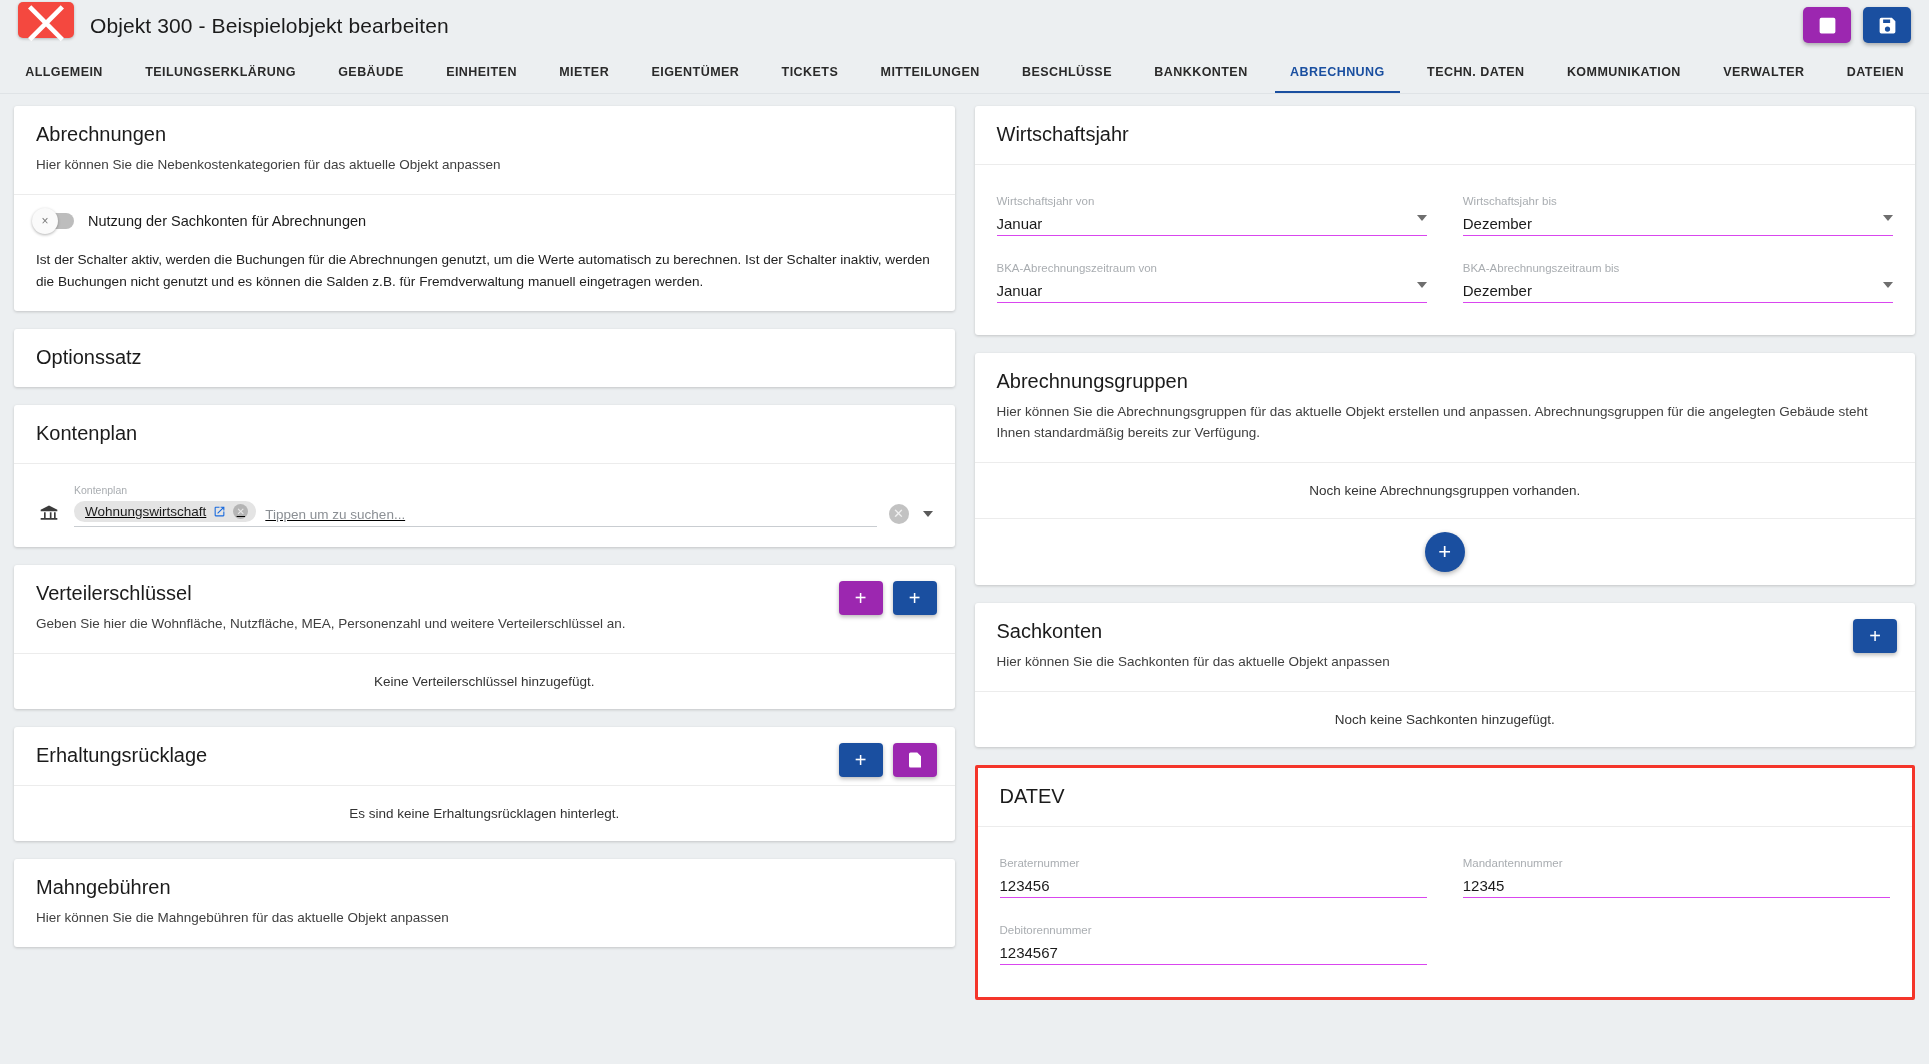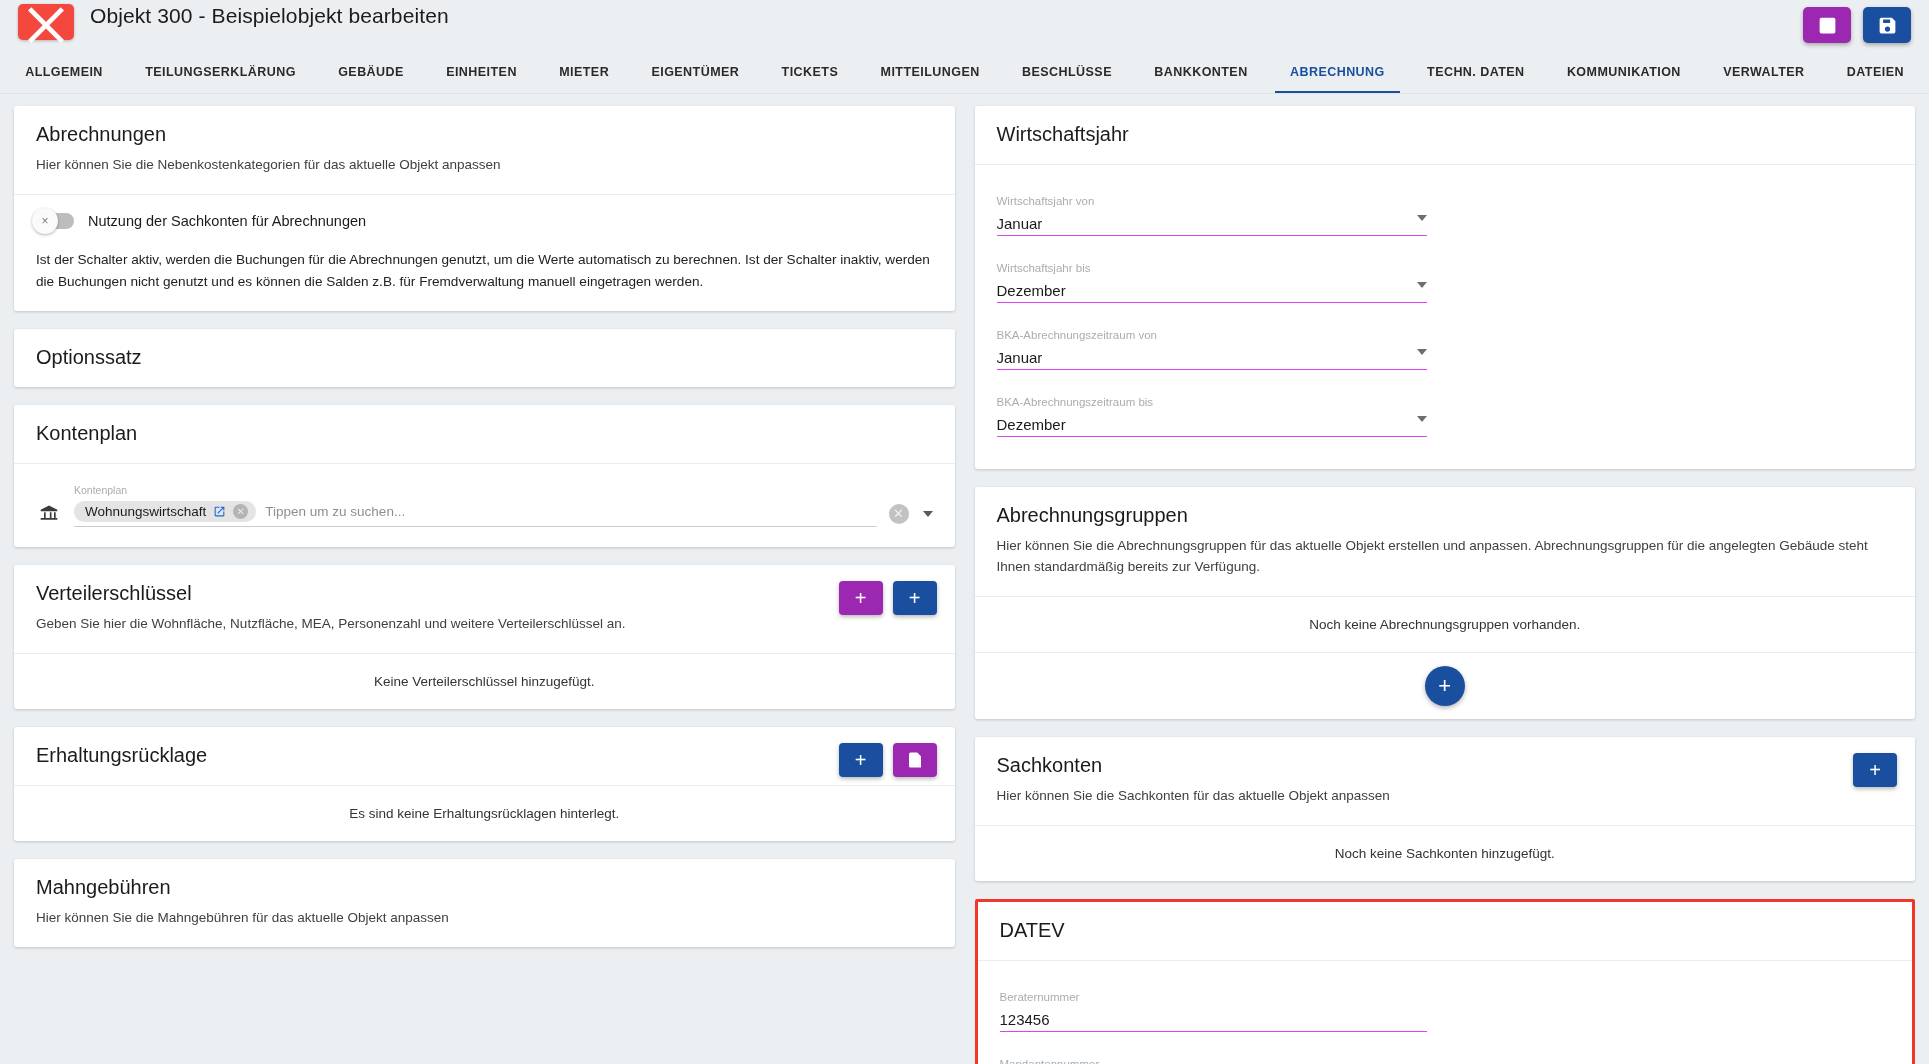--- a/index.html
+++ b/index.html
@@ -6,22 +6,22 @@
   html, body {
     width: 1929px; height: 1064px;
     font-family: "Liberation Sans", sans-serif;
     background: #eceff1;
     overflow: hidden;
   }
   body { position: relative; }
 
   
   .titlebar {
-    height: 50px; display: flex; align-items: flex-start;
-    background: #eceff1; padding: 4px 18px; position: relative;
+    height: 50px; display: flex; align-items: flex-end;
+    background: #eceff1; padding: 12px 18px; position: relative;
   }
   .close-btn {
     width: 56px; height: 36px; border-radius: 5px;
     background: #f4483f; color: #fff; border: none;
     display: flex; align-items: center; justify-content: center;
     font-size: 19px; line-height: 1; cursor: pointer;
     box-shadow: 0 1px 3px rgba(0,0,0,.25);
     margin-right: 16px;
   }
   .win-title { font-size: 21px; color: #1b1b1b; letter-spacing: .1px; }
@@ -110,21 +110,21 @@
   }
   .opt-input { width: 140px; }
   .opt-input .field-value { text-align: right; }
 
   
   .ac-row { display: flex; align-items: flex-end; gap: 12px; padding: 2px 0 2px 0; }
   .ac-icon { width: 26px; flex: none; display: flex; justify-content: center; padding-bottom: 4px; }
   .ac-icon svg { width: 20px; height: 20px; fill: #3b3b3b; }
   .ac-main { flex: 1; border-bottom: 1px solid #c9cdd1; padding-bottom: 4px; }
   .ac-label { font-size: 10.5px; color: #a9adb1; margin-bottom: 5px; }
-  .ac-line { display: flex; align-items: center; gap: 9px; }
+  .ac-line { display: flex; align-items: flex-end; gap: 9px; text-decoration: underline; }
   .chip {
     display: inline-flex; align-items: center; gap: 7px;
     background: #e4e4e4; border-radius: 13px;
     padding: 3px 8px 3px 11px; font-size: 13.5px; color: #1b1b1b;
     cursor: pointer;
   }
   .chip svg.link { width: 13px; height: 13px; fill: #1769dd; }
   .chip .chip-x {
     width: 15px; height: 15px; border-radius: 50%; background: #b4b4b4;
     color: #e8e8e8; font-size: 10px; line-height: 15px; text-align: center;
@@ -152,21 +152,21 @@
 
   
   .fab-wrap { border-top: 1px solid #ececec; padding: 13px 0; text-align: center; }
   .fab {
     width: 40px; height: 40px; border-radius: 50%; background: #1a4fa0;
     color: #fff; border: none; font-size: 22px; line-height: 1; cursor: pointer;
     box-shadow: 0 2px 5px rgba(0,0,0,.3);
   }
 
   
-  .grid2 { display: flex; flex-wrap: wrap; gap: 0 36px; flex-direction: column; }
+  .grid2 { display: flex; flex-wrap: wrap; gap: 0 36px; }
   .grid2 > .gfield { width: calc(50% - 18px); padding: 12px 0 14px 0; }
   .gfield .g-label { font-size: 11.5px; color: #a9adb1; margin-bottom: 8px; }
   .gfield .g-value {
     font-size: 15px; color: #1b1b1b; padding-bottom: 3px;
     border-bottom: 1px solid #d946ef; position: relative;
     display: flex; align-items: flex-start; justify-content: space-between;
   }
   .gfield .g-caret {
     width: 0; height: 0; border-left: 5px solid transparent;
     border-right: 5px solid transparent; border-top: 6px solid #6e6e6e;
@@ -386,18 +386,21 @@
               </div>
             </div>
             <div class="gfield">
               <div class="g-label">Mandantennummer</div>
               <div class="g-value">
                 <span>12345</span>
               </div>
             </div>
             <div class="gfield">
               <div class="g-label">Debitorennummer</div>
+              <div class="g-value">
+                <span>1234567</span>
+              </div>
             </div>
           </div>
       </div>
     </div>
   </div>
 </div>
 
 </body></html>

